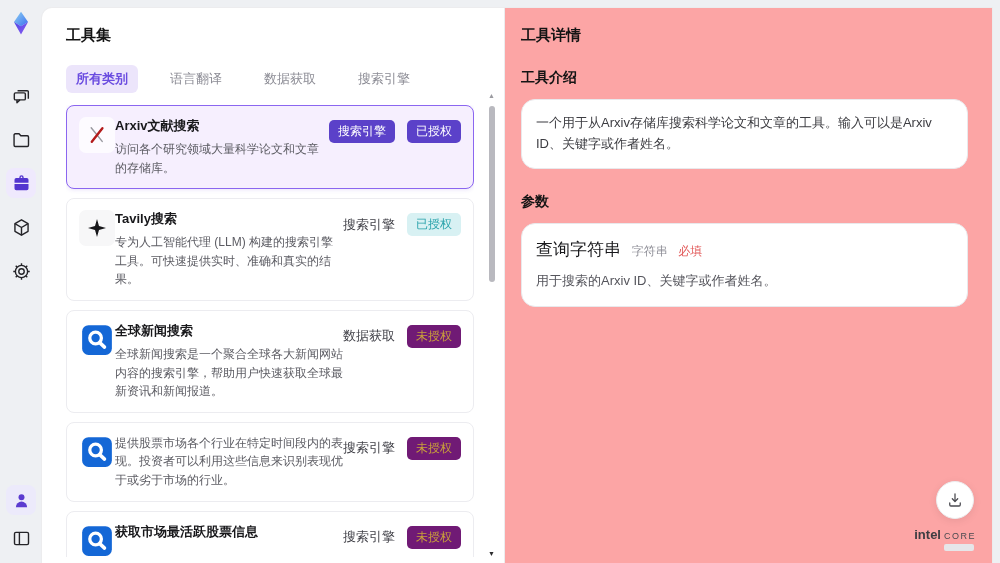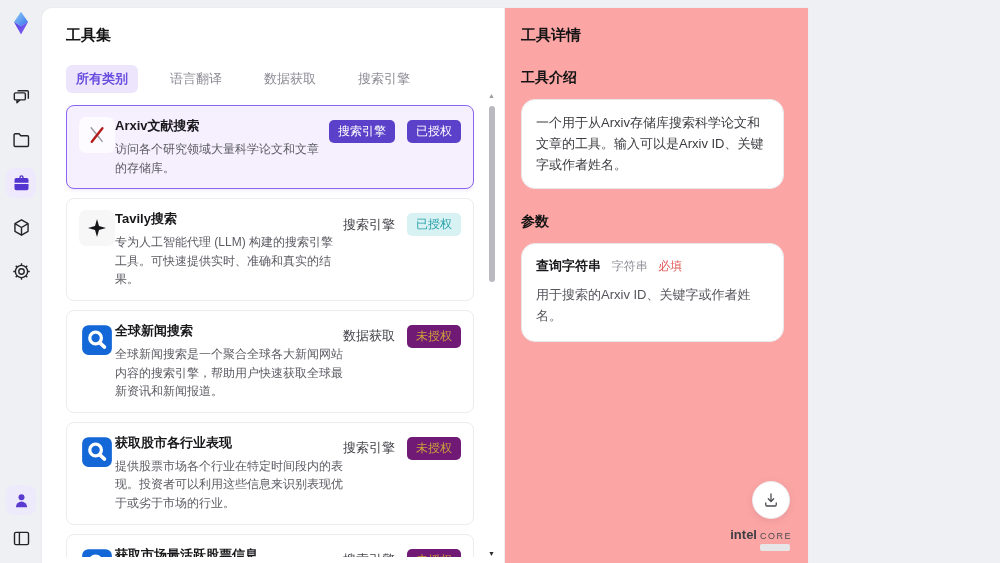--- a/index.html
+++ b/index.html
@@ -1,21 +1,21 @@
 <!DOCTYPE html>
 <html><head>
 <meta charset="utf-8">
 <style>
   * { margin:0; padding:0; box-sizing:border-box; }
   html,body { width:1000px; height:563px; overflow:hidden; }
   body {
     font-family:"Liberation Sans","DejaVu Sans",sans-serif;
     background:#eef0f3; color:#1c1c1e; font-size:13px;
   }
-  .app { display:flex; width:808px; height:563px; }
+  .app { display:flex; width:992px; height:563px; }
 
   
   .sidebar {
     width:42px; flex:0 0 42px; background:#eef0f3; height:100%;
     display:flex; flex-direction:column; align-items:center; padding:8px 0 10px;
   }
   .logo { width:26px; height:26px; margin-top:2px; }
   .side-icons { display:flex; flex-direction:column; gap:14px; margin-top:44px; align-items:center; }
   .side-icon {
     width:30px; height:30px; display:flex; align-items:center; justify-content:center;
@@ -88,21 +88,21 @@
     flex:1; background:#fca5a5; border-left:1px solid #ececee;
     padding:18px 24px 0 16px; position:relative;
   }
   .section-heading { font-size:14px; font-weight:bold; color:#141414; margin:24px 0 12px; }
   .detail-card {
     background:#ffffff; border:1px solid #e9e9ec; border-radius:14px;
     padding:13px 14px; font-size:13px; color:#3c3c41; line-height:1.6;
   }
   .param-card { padding:12px 14px 14px; }
   .param-head { margin-bottom:8px; }
-  .param-name { font-size:13px; font-weight:bold; color:#18181b; }
+  .param-name { font-size:17px; font-weight:normal; color:#18181b; }
   .param-type { font-size:12px; color:#8b8b94; margin-left:7px; }
   .param-required { font-size:12px; color:#e25a5a; margin-left:7px; }
   .param-desc { font-size:13px; color:#55555c; }
 
   
   .fab {
     position:absolute; right:18px; bottom:44px; width:38px; height:38px;
     background:#ffffff; border:1px solid #ececee; border-radius:50%;
     display:flex; align-items:center; justify-content:center; cursor:pointer;
     box-shadow:0 2px 8px rgba(0,0,0,.08);
@@ -254,21 +254,20 @@
 
         <div class="tool-card">
           <div class="tool-icon blue">
             <svg viewBox="0 0 24 24">
               <rect x="1.5" y="1.5" width="21" height="21" rx="4.5" fill="#1467d6"></rect>
               <circle cx="11" cy="10.6" r="4.1" fill="none" stroke="#fff" stroke-width="2.3"></circle>
               <path d="M14.1 14l3.2 3" stroke="#fff" stroke-width="2.5" stroke-linecap="round"></path>
             </svg>
           </div>
           <div class="tool-info">
-            <div class="tool-name">获取股市各行业表现</div>
             <div class="tool-desc">提供股票市场各个行业在特定时间段内的表现。投资者可以利用这些信息来识别表现优于或劣于市场的行业。</div>
           </div>
           <div class="tool-tags">
             <span class="cat-text">搜索引擎</span>
             <span class="badge yellow">未授权</span>
           </div>
         </div>
 
         <div class="tool-card">
           <div class="tool-icon blue">

